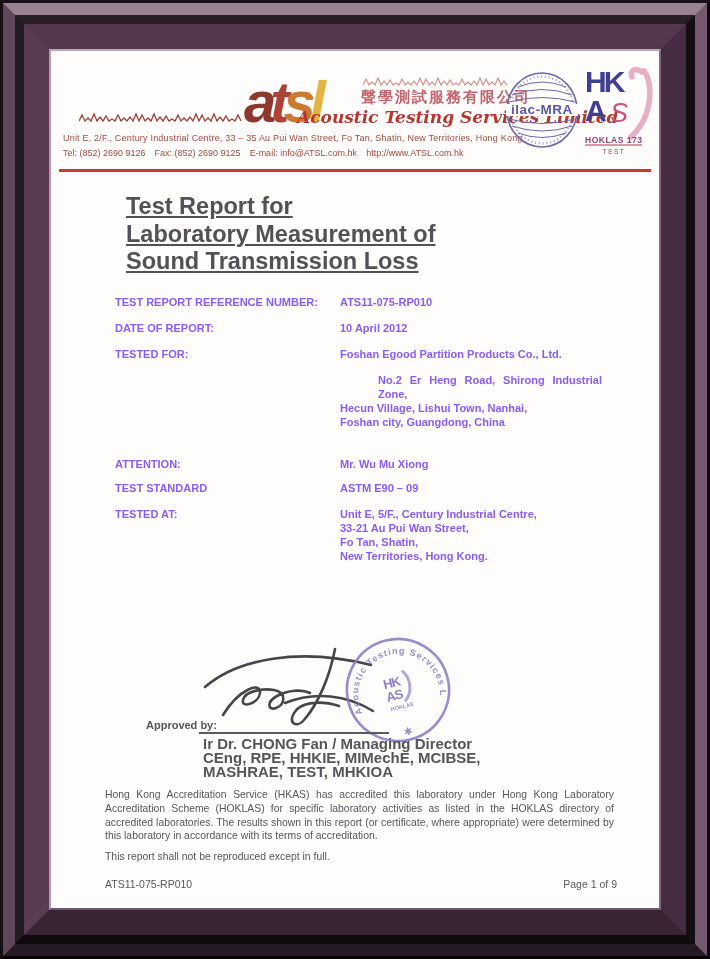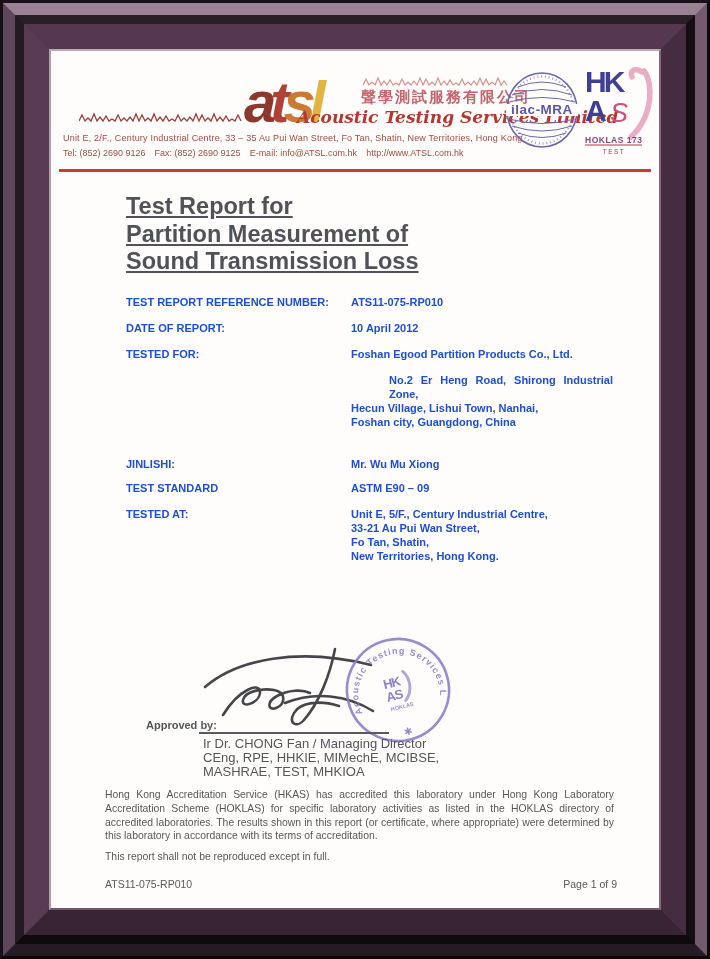--- a/index.html
+++ b/index.html
@@ -14,30 +14,30 @@
   .abs{position:absolute;}
   
   .atsl{left:193px;top:22px;font-style:italic;font-weight:bold;font-size:58px;letter-spacing:-6px;line-height:1;}
   .cn{left:310px;top:37px;font-size:15px;font-weight:bold;color:#c4646c;letter-spacing:2px;}
   .en-name{left:246px;top:56px;font-family:"DejaVu Serif",serif;font-style:italic;font-weight:bold;font-size:17px;color:#b5372f;}
   .hq{left:12px;top:82px;font-size:9px;color:#a24b42;width:460px;letter-spacing:.2px;}
   .hq2{left:12px;top:97px;font-size:9px;color:#a24b42;display:flex;gap:9px;}
   .red-rule{left:8px;top:118px;width:592px;height:3px;background:#cc3a2c;}
   
   .title{left:75px;top:142px;font-size:23.5px;line-height:27.5px;font-weight:bold;color:#515257;text-decoration:underline;}
-  .fields{left:75px;top:244px;width:487px;color:#1d4ed8;}
+  .fields{left:64px;top:244px;width:487px;color:#8b5cf6;}
   .frow{display:flex;}
   .f-label{width:225px;font-size:11px;line-height:14px;font-weight:bold;}
   .f-value{width:262px;font-size:11px;line-height:14px;font-weight:bold;}
   .stretch{text-align:justify;text-align-last:justify;padding-left:38px;}
   .mb12{margin-bottom:12px}.mb10{margin-bottom:10px}.mb26{margin-bottom:26px}.mb0{margin-bottom:0}
   
   .approved{left:75px;top:668px;font-size:11px;font-weight:600;color:#55565a;margin-left:20px;}
   .sig-line{left:148px;top:681px;width:190px;height:2px;background:#5a5a5e;}
-  .sig-text{left:152px;top:686px;font-size:13px;line-height:14px;font-weight:normal;color:#55565a;}
+  .sig-text{left:152px;top:686px;font-size:15px;line-height:14px;font-weight:bold;color:#55565a;}
   
   .accred{left:54px;top:737px;width:509px;font-size:10.4px;line-height:13.8px;color:#57575a;text-align:justify;}
   .repro{left:54px;top:800px;font-size:10.4px;color:#57575a;}
   .bottomrow{left:54px;top:827px;width:512px;display:flex;justify-content:space-between;font-size:10.5px;color:#57585c;}
   svg text{font-family:"Liberation Sans",sans-serif;}
 </style>
 </head>
 <body>
 
 <div class="screen">
@@ -88,21 +88,21 @@
       <text x="0" y="27" font-size="30" font-weight="bold" fill="#403f96" letter-spacing="-3">HK</text>
       <text x="0" y="56" font-size="30" font-weight="bold" fill="#403f96">A</text>
       <text x="25" y="57" font-size="27" font-style="italic" font-family="DejaVu Serif,serif" fill="#cf4f7d">S</text>
       <text x="0" y="78" font-size="8.5" font-weight="bold" fill="#8f437b" letter-spacing=".5">HOKLAS 173</text>
       <line x1="0" y1="80" x2="57" y2="80" stroke="#a43b4e" stroke-width="1"></line>
       <text x="29" y="89" font-size="6.5" fill="#a43b4e" text-anchor="middle" letter-spacing="1.5">TEST</text>
     </svg>
 
     <div class="abs title">
       <div>Test Report for</div>
-      <div>Partition Measurement of</div>
+      <div>Laboratory Measurement of</div>
       <div>Sound Transmission Loss</div>
     </div>
 
     <div class="abs fields">
       <div class="frow mb12">
         <div class="f-label">TEST REPORT REFERENCE NUMBER:</div>
         <div class="f-value">
                       <div>ATS11-075-RP010</div>
                     </div>
       </div>
@@ -120,21 +120,21 @@
       </div>
       <div class="frow mb0">
         <div class="f-label"></div>
         <div class="f-value">
           <div class="stretch">No.2 Er Heng Road, Shirong Industrial Zone,</div>
           <div>Hecun Village, Lishui Town, Nanhai,</div>
           <div>Foshan city, Guangdong, China</div>
         </div>
       </div>
       <div class="frow mb10" style="margin-top:28px">
-        <div class="f-label">JINLISHI:</div>
+        <div class="f-label">ATTENTION:</div>
         <div class="f-value">
                       <div>Mr. Wu Mu Xiong</div>
                     </div>
       </div>
       <div class="frow mb12">
         <div class="f-label">TEST STANDARD</div>
         <div class="f-value">
                       <div>ASTM E90 – 09</div>
                     </div>
       </div>

